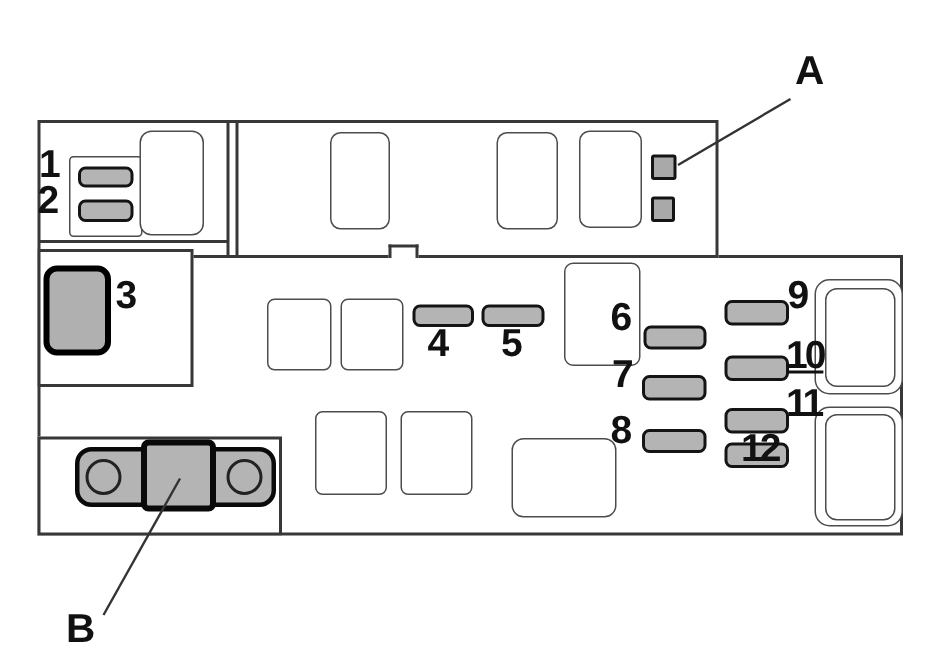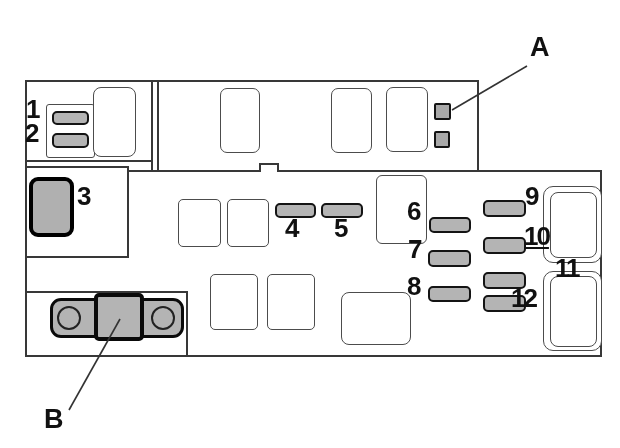--- a/index.html
+++ b/index.html
@@ -72,22 +72,22 @@
   <div class="num" style="left:26px;top:96px;">1</div>
   <div class="num" style="left:25px;top:120px;">2</div>
   <div class="num" style="left:77px;top:183px;">3</div>
   <div class="num" style="left:285px;top:215px;">4</div>
   <div class="num" style="left:334px;top:215px;">5</div>
   <div class="num" style="left:407px;top:198px;">6</div>
   <div class="num" style="left:408px;top:236px;">7</div>
   <div class="num" style="left:407px;top:273px;">8</div>
   <div class="num" style="left:525px;top:183px;">9</div>
   <div class="num" style="left:524px;top:223px;text-decoration:underline;">10</div>
-  <div class="num" style="left:524px;top:255px;margin-left:31px;">11</div>
-  <div class="num" style="left:511px;top:285px;">12</div>
+  <div class="num" style="left:524px;top:255px;">11</div>
+  <div class="num" style="left:494px;top:285px;">12</div>
 
   <div class="callout" style="left:530px;top:34px;">A</div>
   <div class="callout" style="left:44px;top:406px;">B</div>
 
   <svg id="svg-overlay" viewBox="0 0 620 448">
     <line x1="527" y1="66" x2="452" y2="110" stroke="#333" stroke-width="1.6"></line>
     <line x1="69" y1="410" x2="120" y2="319" stroke="#333" stroke-width="1.6"></line>
   </svg>
 
 </div>

